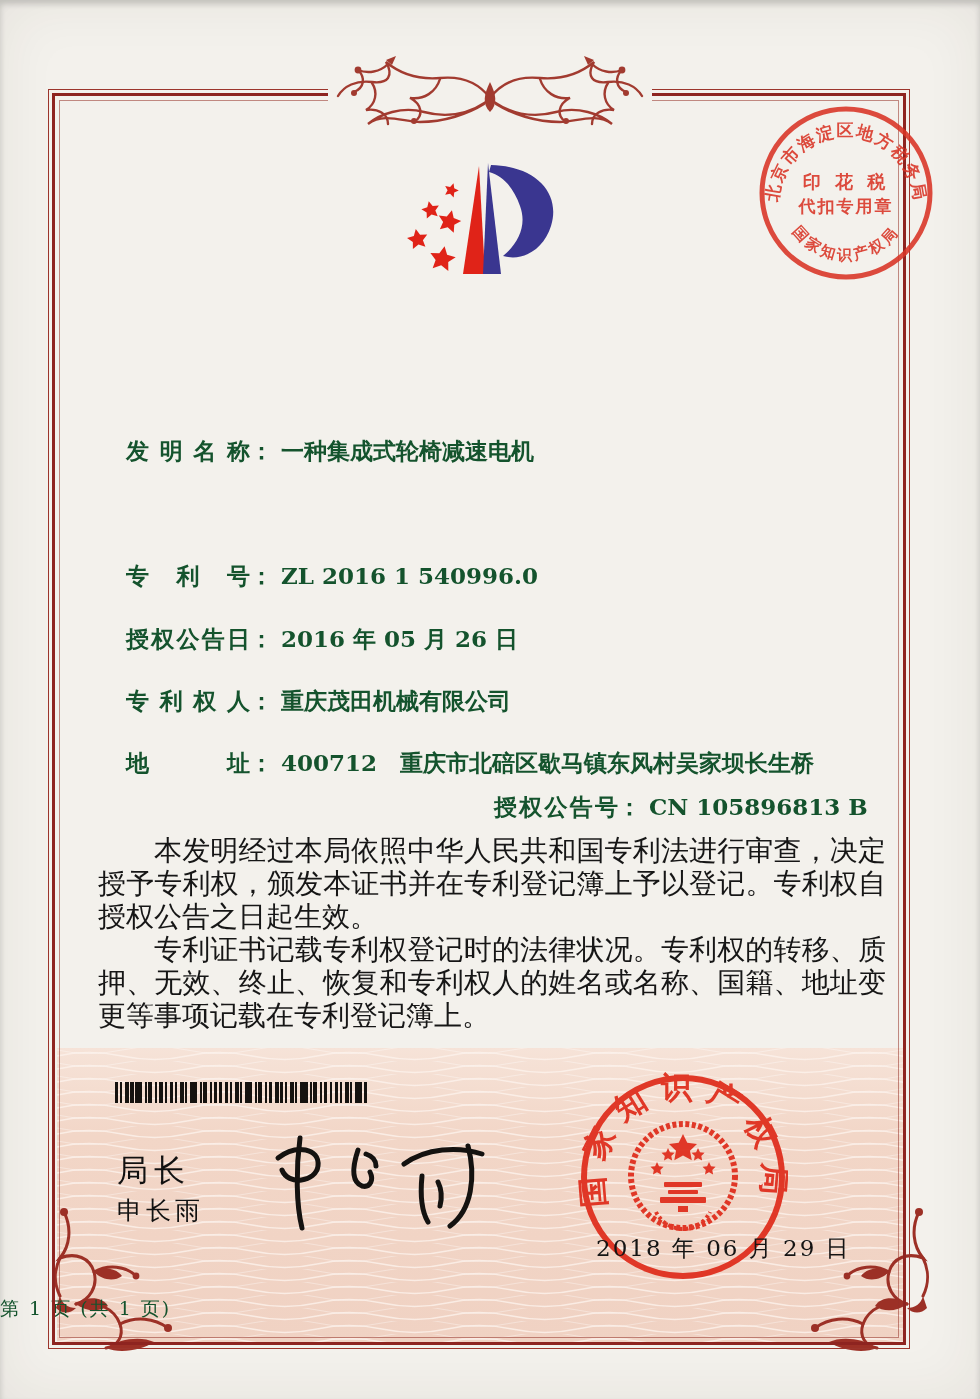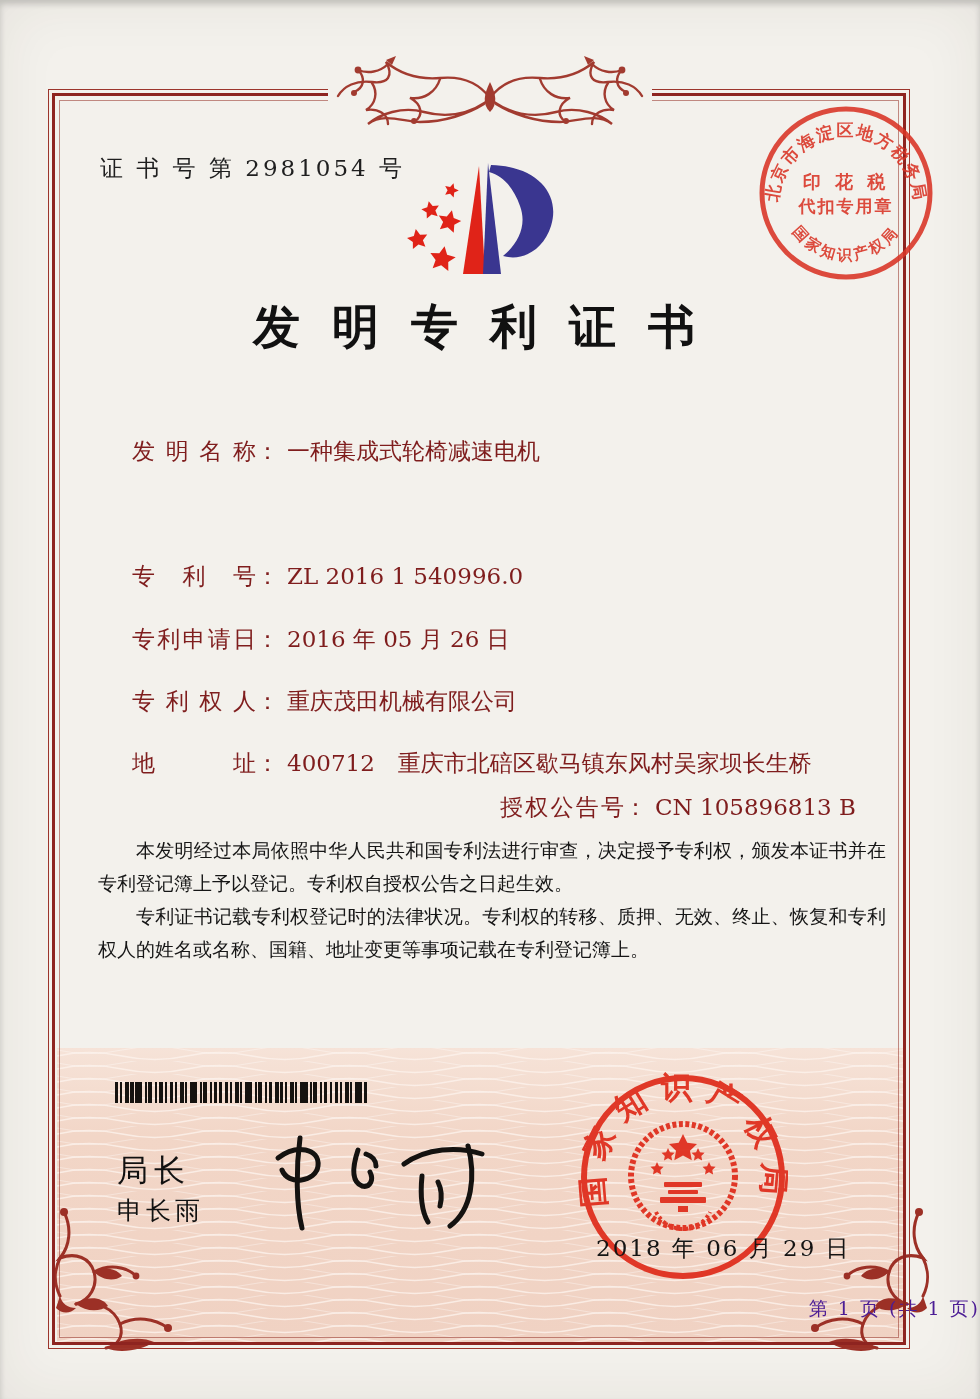--- a/index.html
+++ b/index.html
@@ -32,44 +32,44 @@
     letter-spacing:3px; white-space:nowrap; z-index:4;
   }
   .logo{ position:absolute; left:395px; top:150px; width:195px; height:140px; z-index:4; }
   .tax-stamp{ position:absolute; left:757px; top:104px; width:178px; height:178px; z-index:6; opacity:.88; }
   .title{
     position:absolute; left:0; right:0; top:296px; text-align:center;
     font-size:47px; font-weight:600; color:#111; letter-spacing:32px; z-index:4;
     white-space:nowrap;
   }
   
-  .row{ position:absolute; left:132px; width:780px; font-size:23px; color:#7f1d1d; white-space:nowrap; z-index:4; }
+  .row{ position:absolute; left:126px; width:780px; font-size:23px; color:#14532d; white-space:nowrap; z-index:4;font-weight:bold; }
   .flabel{ display:inline-block; width:124px; text-align:justify; text-align-last:justify; vertical-align:bottom; }
   .fval{ margin-left:8px; }
   .grant-no{ position:absolute; left:368px; top:0; }
   
   .body-text{
     position:absolute; left:98px; top:834px; width:788px; z-index:2;
-    font-size:19px; line-height:33px; color:#161616; text-align:justify;
+    font-size:28px; line-height:33px; color:#161616; text-align:justify;
   }
   .body-text p{ text-indent:2em; }
   
   .barcode{
     position:absolute; left:115px; top:1082px; width:253px; height:21px; z-index:4;
     background:
       repeating-linear-gradient(90deg,#15120f 0 2px,transparent 2px 5px),
       repeating-linear-gradient(90deg,#15120f 0 3px,transparent 3px 11px),
       repeating-linear-gradient(90deg,transparent 0 17px,#15120f 17px 19px,transparent 19px 29px);
   }
   .sig-title{ position:absolute; left:117px; top:1150px; font-size:31px; color:#111; z-index:4; letter-spacing:6px;}
   .sig-name{ position:absolute; left:117px; top:1194px; font-size:25px; color:#111; z-index:4; letter-spacing:4px;text-align:center;}
   .sig-script{ position:absolute; left:262px; top:1124px; width:240px; height:120px; z-index:4; }
   .seal{ position:absolute; left:578px; top:1072px; width:210px; height:210px; z-index:3; opacity:.93; }
   .seal-date{ position:absolute; left:596px; top:1233px; font-size:23px; color:#141414; letter-spacing:2px; z-index:4; white-space:nowrap;}
-  .footer{ position:absolute; left:0; right:0; top:1296px; text-align:right; font-size:19px; color:#4c1d95; z-index:4; letter-spacing:2px;}
+  .footer{ position:absolute; left:0; right:0; top:1296px; text-align:left; font-size:19px; color:#14532d; z-index:4; letter-spacing:2px;}
   .corner{ position:absolute; z-index:3; }
   .corner.bl{ left:50px; top:1208px; }
   .corner.br{ left:798px; top:1208px; transform:scaleX(-1); }
   .top-orn{ position:absolute; left:328px; top:52px; z-index:6; }
 </style>
 </head>
 <body>
 
 <div class="page">
 
@@ -142,21 +142,20 @@
       <path d="M26 96 C36 88 52 88 58 98 C50 104 36 104 26 96 Z"></path>
       <path d="M44 64 C54 58 66 60 72 68 C64 74 52 72 44 64 Z"></path>
       <path d="M56 140 C70 130 92 128 104 134 C92 142 70 146 56 140 Z"></path>
       <circle cx="14" cy="4" r="4"></circle>
         <circle cx="118" cy="120" r="4"></circle>
         <circle cx="86" cy="68" r="3.4"></circle>
       <path d="M10 88 c2 8 8 12 16 12 -6 6 -14 6 -20 0 z"></path>
     </g>
   </svg>
 
-  <div class="cert-no">证 书 号 第 2981054 号</div>
 
   <svg class="logo" viewBox="0 0 195 140">
     <g fill="#e02318">
       <path d="M57 33 l2.2 4.6 5 .6 -3.7 3.4 1 4.9 -4.5 -2.5 -4.4 2.5 .9 -4.9 -3.6 -3.4 5 -.6 Z" transform="rotate(18 57 38)"></path>
       <path d="M35 51 l2.8 5.6 6.2 .8 -4.5 4.2 1.1 6 -5.6 -3 -5.5 3 1.1 -6 -4.5 -4.2 6.2 -.8 Z" transform="rotate(-12 35 57)"></path>
       <path d="M55 60 l3.6 7.2 8 1 -5.8 5.4 1.4 7.8 -7.2 -3.9 -7.1 3.9 1.4 -7.8 -5.8 -5.4 8 -1 Z" transform="rotate(14 55 68)"></path>
       <path d="M22 79 l3.2 6.4 7.1 .9 -5.2 4.8 1.3 7 -6.4 -3.5 -6.3 3.5 1.2 -7 -5.1 -4.8 7.1 -.9 Z" transform="rotate(-10 22 86)"></path>
       <path d="M48 96 l4 8 8.9 1.1 -6.5 6 1.6 8.7 -8 -4.3 -7.9 4.3 1.5 -8.7 -6.4 -6 8.9 -1.1 Z" transform="rotate(10 48 105)"></path>
       <path d="M84 16 L90 124 L68 124 Z"></path>
     </g>
@@ -175,30 +174,29 @@
     <text fill="#d93425" font-size="17" font-weight="bold" letter-spacing="2">
       <textPath href="#taxTop" startOffset="50%" text-anchor="middle">北京市海淀区地方税务局</textPath>
     </text>
     <text fill="#d93425" font-size="15" font-weight="bold" letter-spacing="3">
       <textPath href="#taxBottom" startOffset="50%" text-anchor="middle">国家知识产权局</textPath>
     </text>
     <text x="89" y="84" text-anchor="middle" fill="#d93425" font-size="18" font-weight="bold" letter-spacing="4">印 花 税</text>
     <text x="89" y="108" text-anchor="middle" fill="#d93425" font-size="17" font-weight="bold" letter-spacing="2">代扣专用章</text>
   </svg>
 
-  <div class="title">发明专利证书</div>
 
   <div class="row" style="top:436px">
     <span class="flabel">发明名称</span><span>：</span><span class="fval">一种集成式轮椅减速电机</span>
   </div>
   <div class="row" style="top:561px">
     <span class="flabel">专利号</span><span>：</span><span class="fval">ZL 2016 1 540996.0</span>
   </div>
   <div class="row" style="top:624px">
-    <span class="flabel">专利申请日</span><span>：</span><span class="fval">2016 年 05 月 26 日</span>
+    <span class="flabel">授权公告日</span><span>：</span><span class="fval">2016 年 05 月 26 日</span>
   </div>
   <div class="row" style="top:686px">
     <span class="flabel">专利权人</span><span>：</span><span class="fval">重庆茂田机械有限公司</span>
   </div>
   <div class="row" style="top:748px">
     <span class="flabel">地址</span><span>：</span><span class="fval">400712　重庆市北碚区歇马镇东风村吴家坝长生桥</span>
   </div>
   <div class="row" style="top:792px">
     <span class="grant-no">
       <span class="flabel">授权公告号</span><span>：</span><span class="fval">CN 105896813 B</span>

